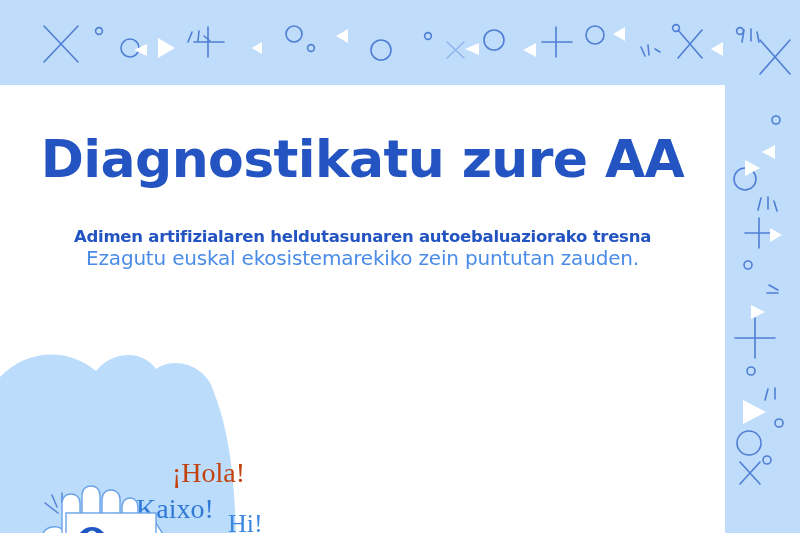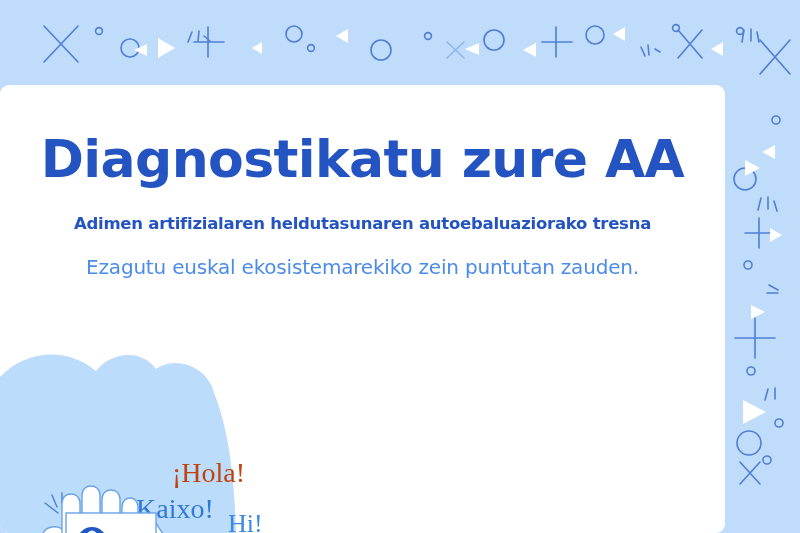--- a/index.html
+++ b/index.html
@@ -18,47 +18,45 @@
   }
   #doodle-layer { position:absolute; inset:0; }
   #doodle-layer svg { display:block; }
 
   
   #white-panel {
     position:absolute;
     left:0; top:85px; width:725px; height:448px;
     background:#ffffff;
     overflow:hidden;
-    border-radius:9px;
   }
 
   
   #headline-block {
     position:absolute; left:0; top:0; width:725px;
     padding-top:47px;
     text-align:center;
   }
   #page-title {
     font-size:52px;
     font-weight:bold;
     letter-spacing:-0.6px;
     color:#2354c1;
     line-height:1.06;
     font-family:"DejaVu Sans", sans-serif;
   }
   #page-subtitle {
-    margin-top:27px;
+    margin-top:40px;
     font-size:16.5px;
     font-weight:bold;
     color:#2354c1;
     letter-spacing:-0.25px;
     font-family:"DejaVu Sans", sans-serif;
   }
   #page-tagline {
-    margin-top:22px;
     font-size:20px;
     font-weight:400;
     color:#4a8ce8;
     letter-spacing:-0.2px;
     font-family:"DejaVu Sans", sans-serif;
   }
 
   
   .greeting {
     position:absolute;

